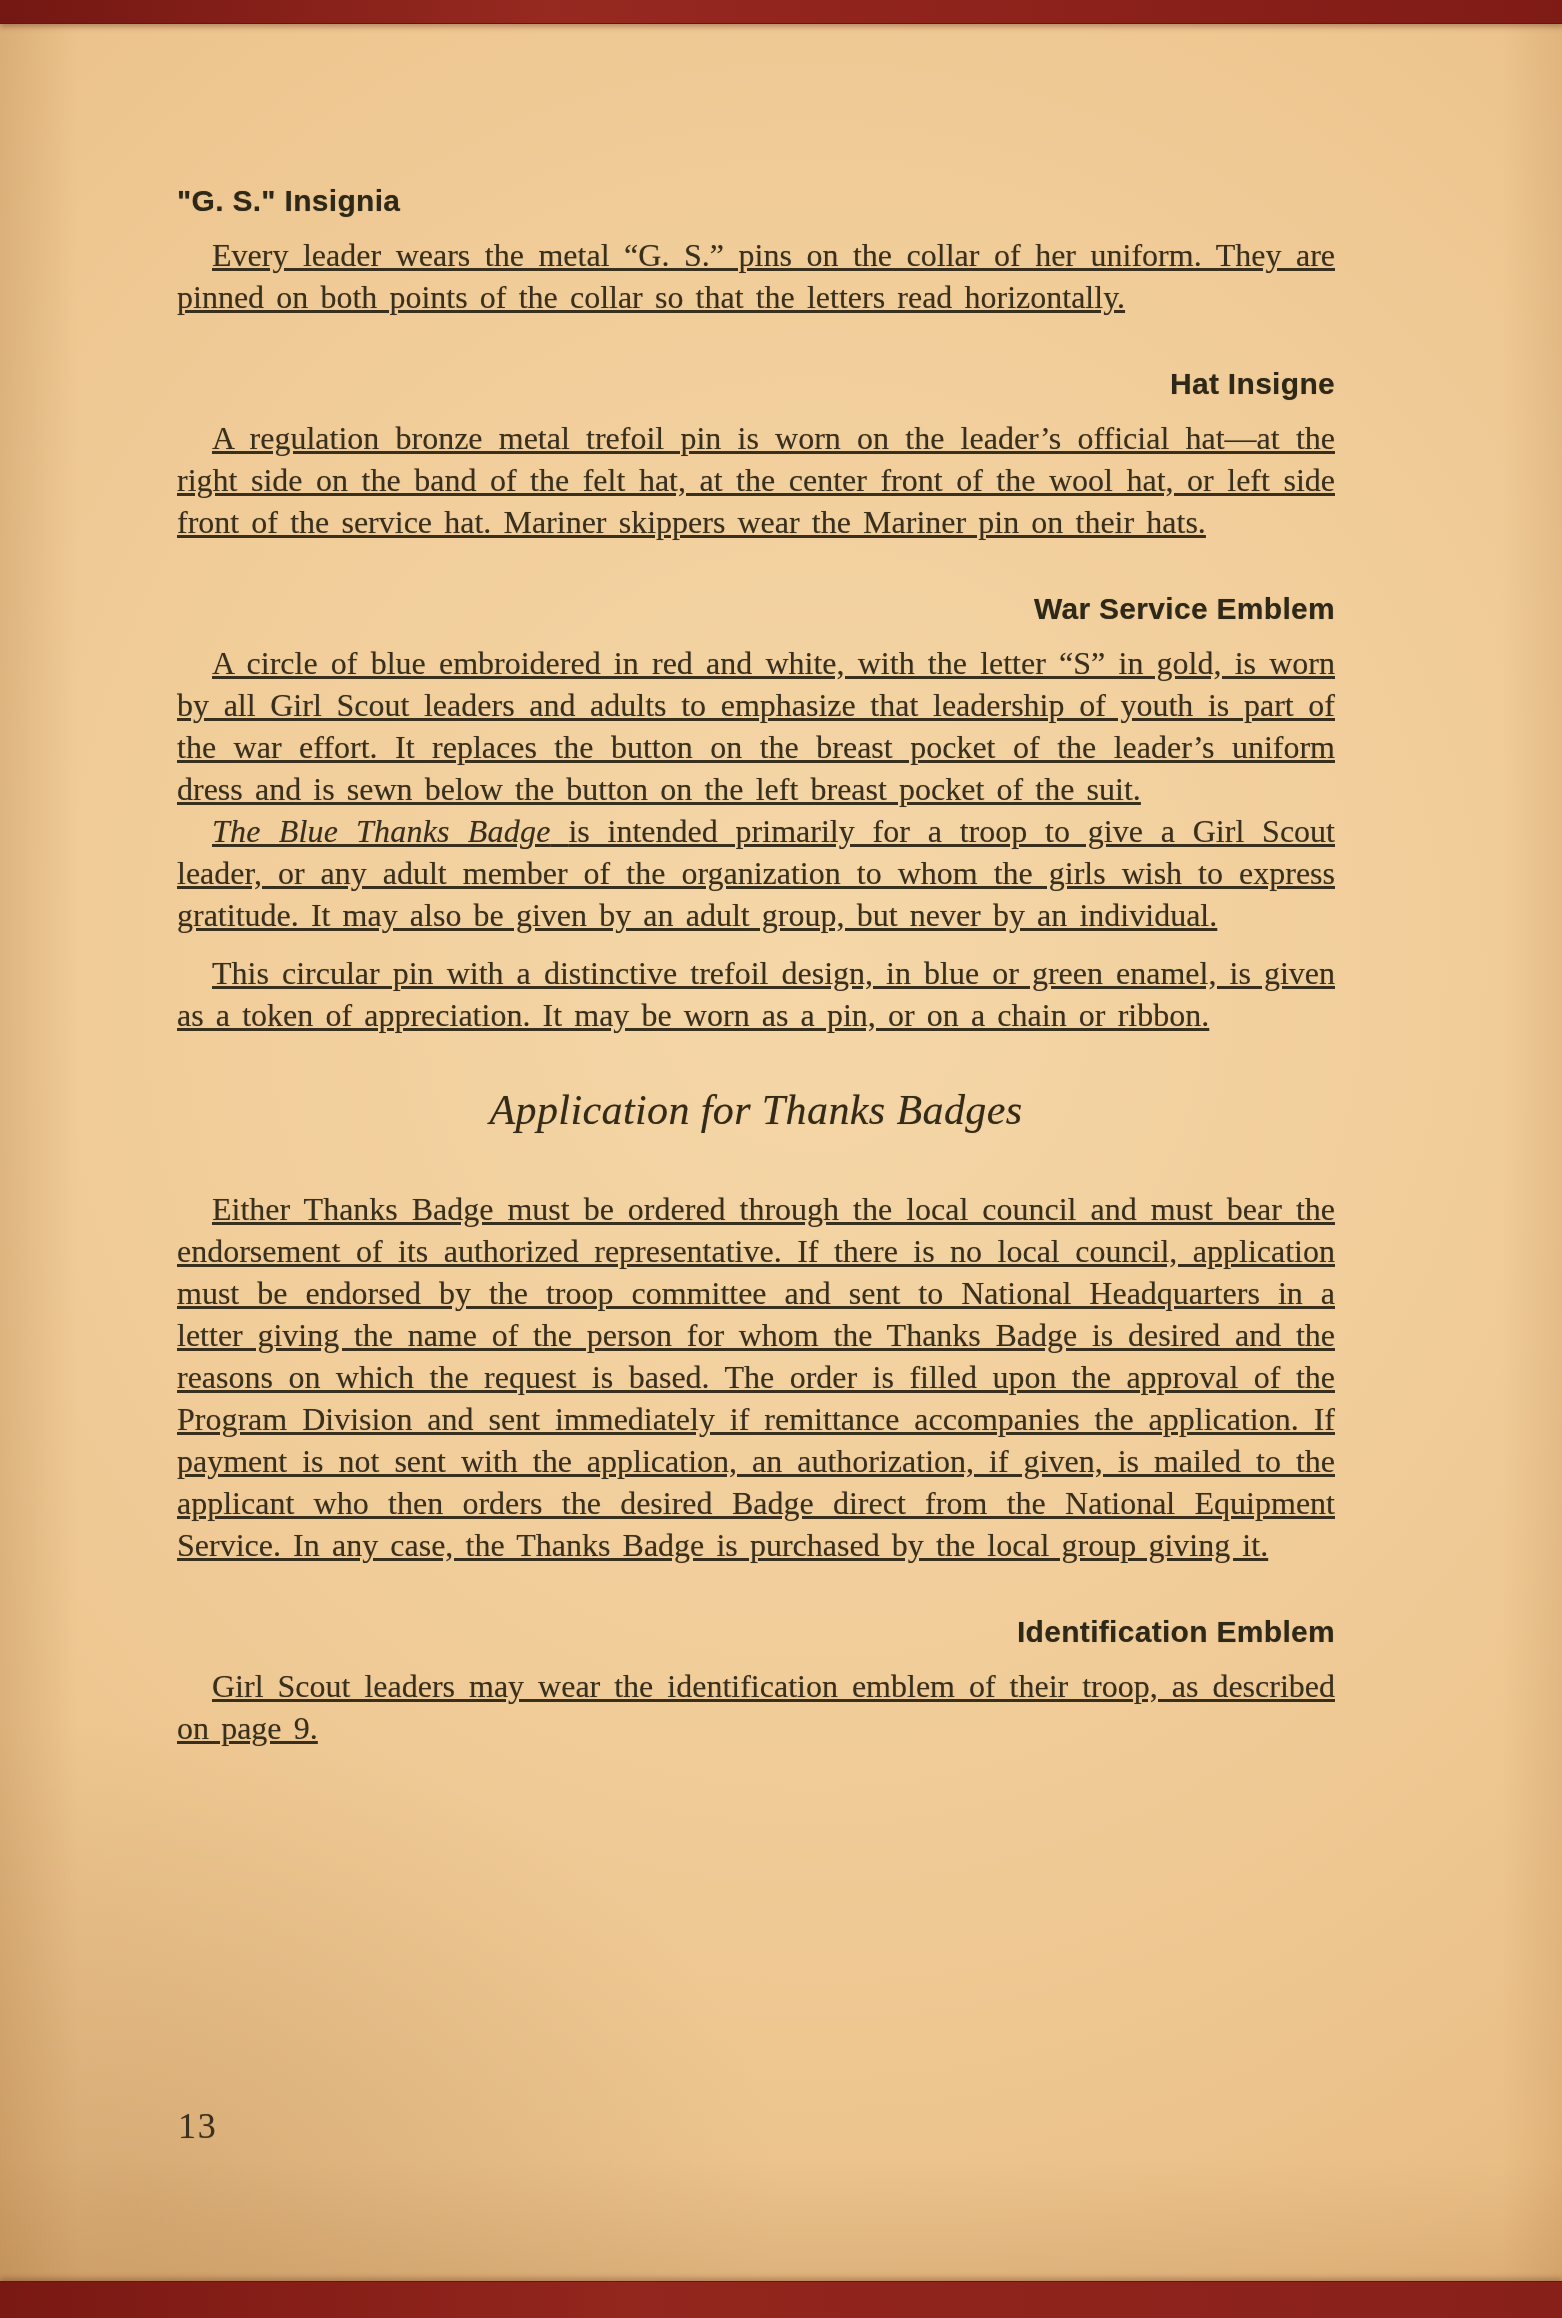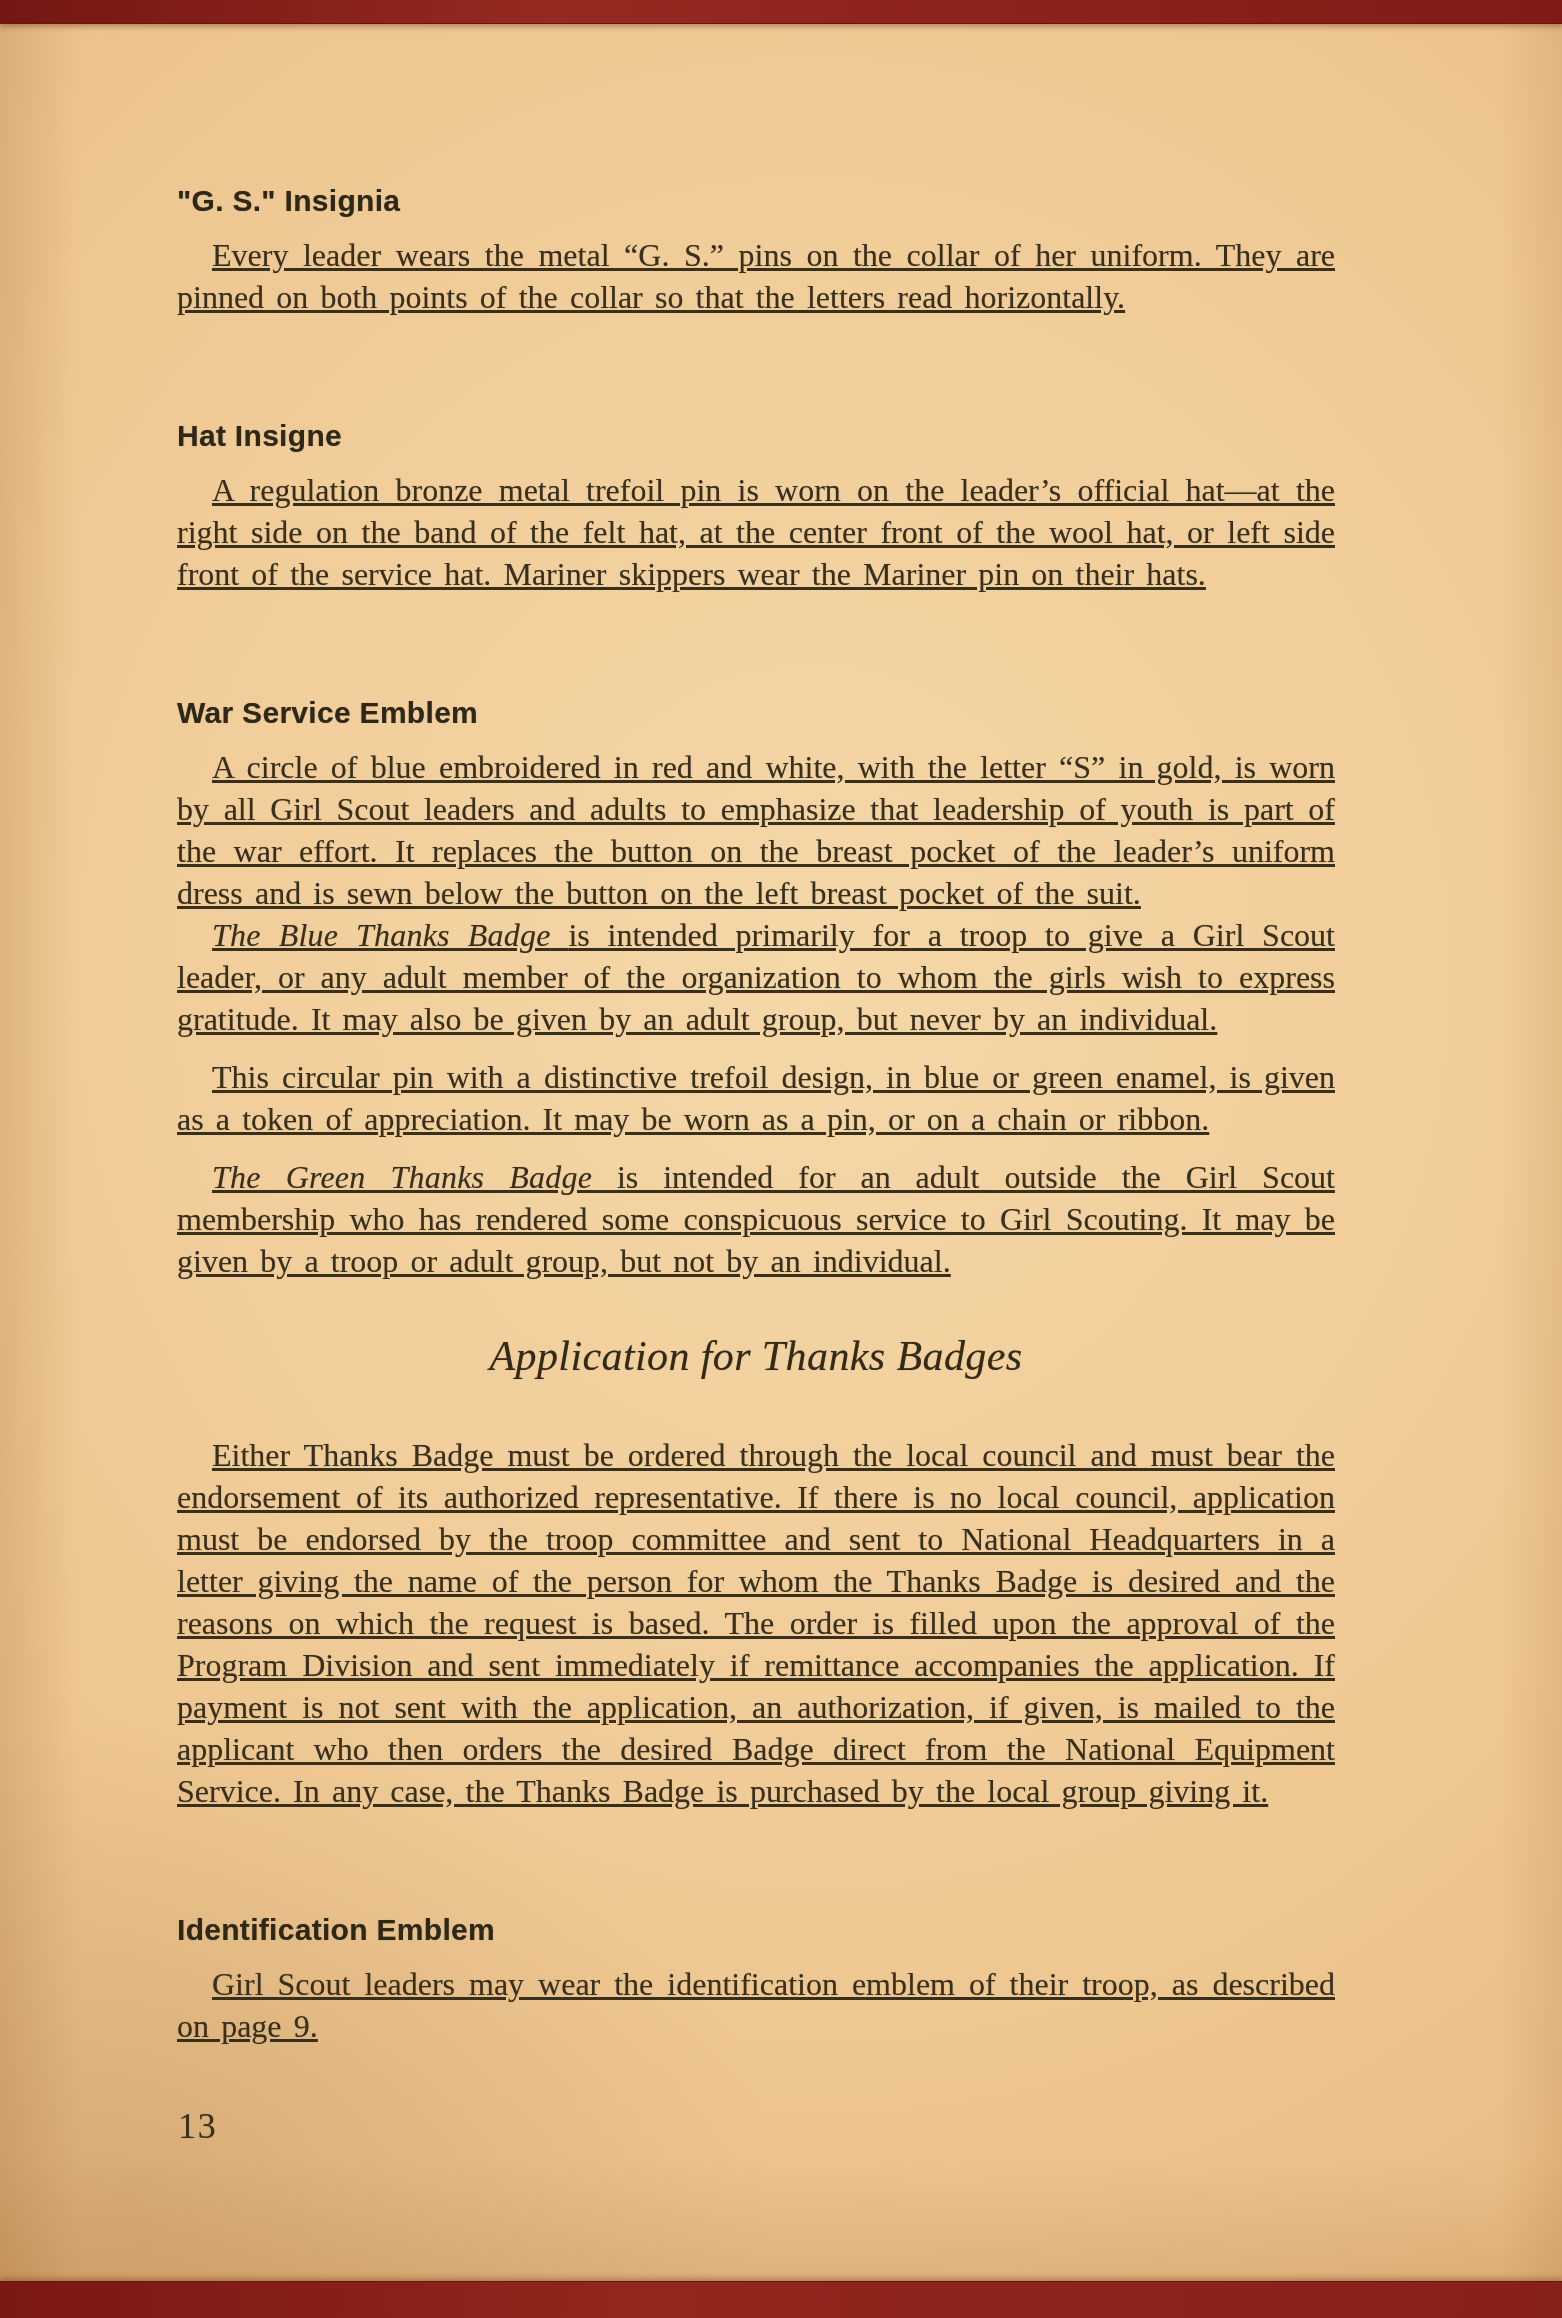--- a/index.html
+++ b/index.html
@@ -62,21 +62,22 @@
     font-family: "Liberation Sans", sans-serif;
     font-weight: 700;
     font-size: 30px;
     line-height: 35px;
     letter-spacing: 0.3px;
     color: #2e2818;
     text-shadow: 0 0 0.9px rgba(46,40,24,0.45);
   }
   section + section h2.sec-head,
   h2.sec-head.spaced {
-    margin-top: 100px;
+    margin-top: 48px;
+    text-align: right;
   }
   p.body-par {
     margin: 0 0 16px 0;
     font-family: "Liberation Serif", "DejaVu Serif", serif;
     font-size: 32px;
     line-height: 42px;
     text-align: justify;
     text-indent: 35px;
     word-spacing: 0.13em;
     color: #382f1d;
@@ -132,21 +133,20 @@
     </section>
 
     <section>
       <h2 class="sec-head">War Service Emblem</h2>
       <p class="body-par">A circle of blue embroidered in red and white, with the letter “S” in gold, is worn by all Girl Scout leaders and adults to emphasize that leadership of youth is part of the war effort. It replaces the button on the breast pocket of the leader’s uniform dress and is sewn below the button on the left breast pocket of the suit.</p>
     </section>
 
     <section>
       <p class="body-par"><em class="lead">The Blue Thanks Badge</em> <span>is intended primarily for a troop to give a Girl Scout leader, or any adult member of the organization to whom the girls wish to express gratitude. It may also be given by an adult group, but never by an individual.</span></p>
       <p class="body-par">This circular pin with a distinctive trefoil design, in blue or green enamel, is given as a token of appreciation. It may be worn as a pin, or on a chain or ribbon.</p>
-      <p class="body-par"><em class="lead">The Green Thanks Badge</em> <span>is intended for an adult outside the Girl Scout membership who has rendered some conspicuous service to Girl Scouting. It may be given by a troop or adult group, but not by an individual.</span></p>
     </section>
 
     <h1 class="center-head">Application for Thanks Badges</h1>
 
     <p class="body-par">Either Thanks Badge must be ordered through the local council and must bear the endorsement of its authorized representative. If there is no local council, application must be endorsed by the troop committee and sent to National Headquarters in a letter giving the name of the person for whom the Thanks Badge is desired and the reasons on which the request is based. The order is filled upon the approval of the Program Division and sent immediately if remittance accompanies the application. If payment is not sent with the application, an authorization, if given, is mailed to the applicant who then orders the desired Badge direct from the National Equipment Service. In any case, the Thanks Badge is purchased by the local group giving it.</p>
 
     <section>
       <h2 class="sec-head spaced">Identification Emblem</h2>
       <p class="body-par">Girl Scout leaders may wear the identification emblem of their troop, as described on page 9.</p>
     </section>

